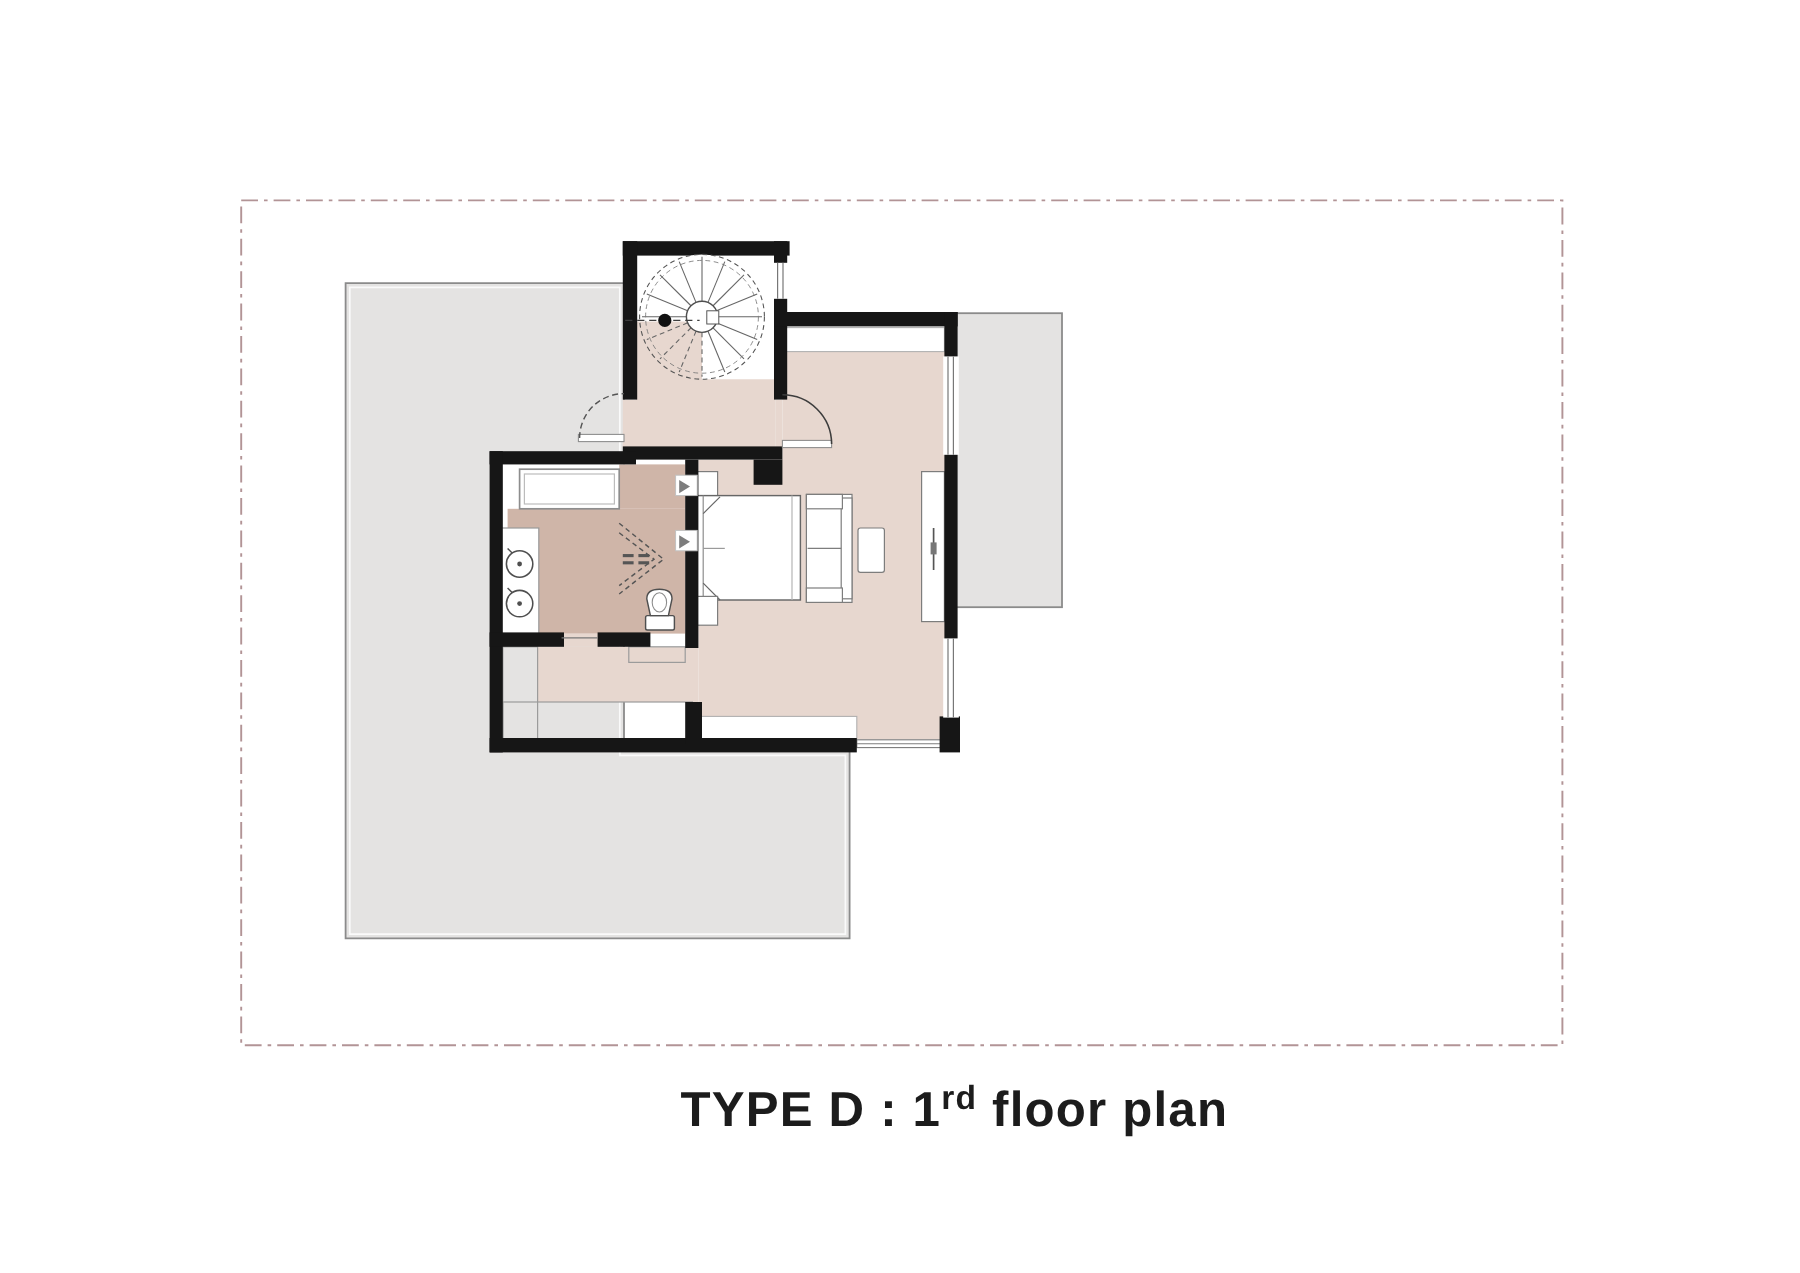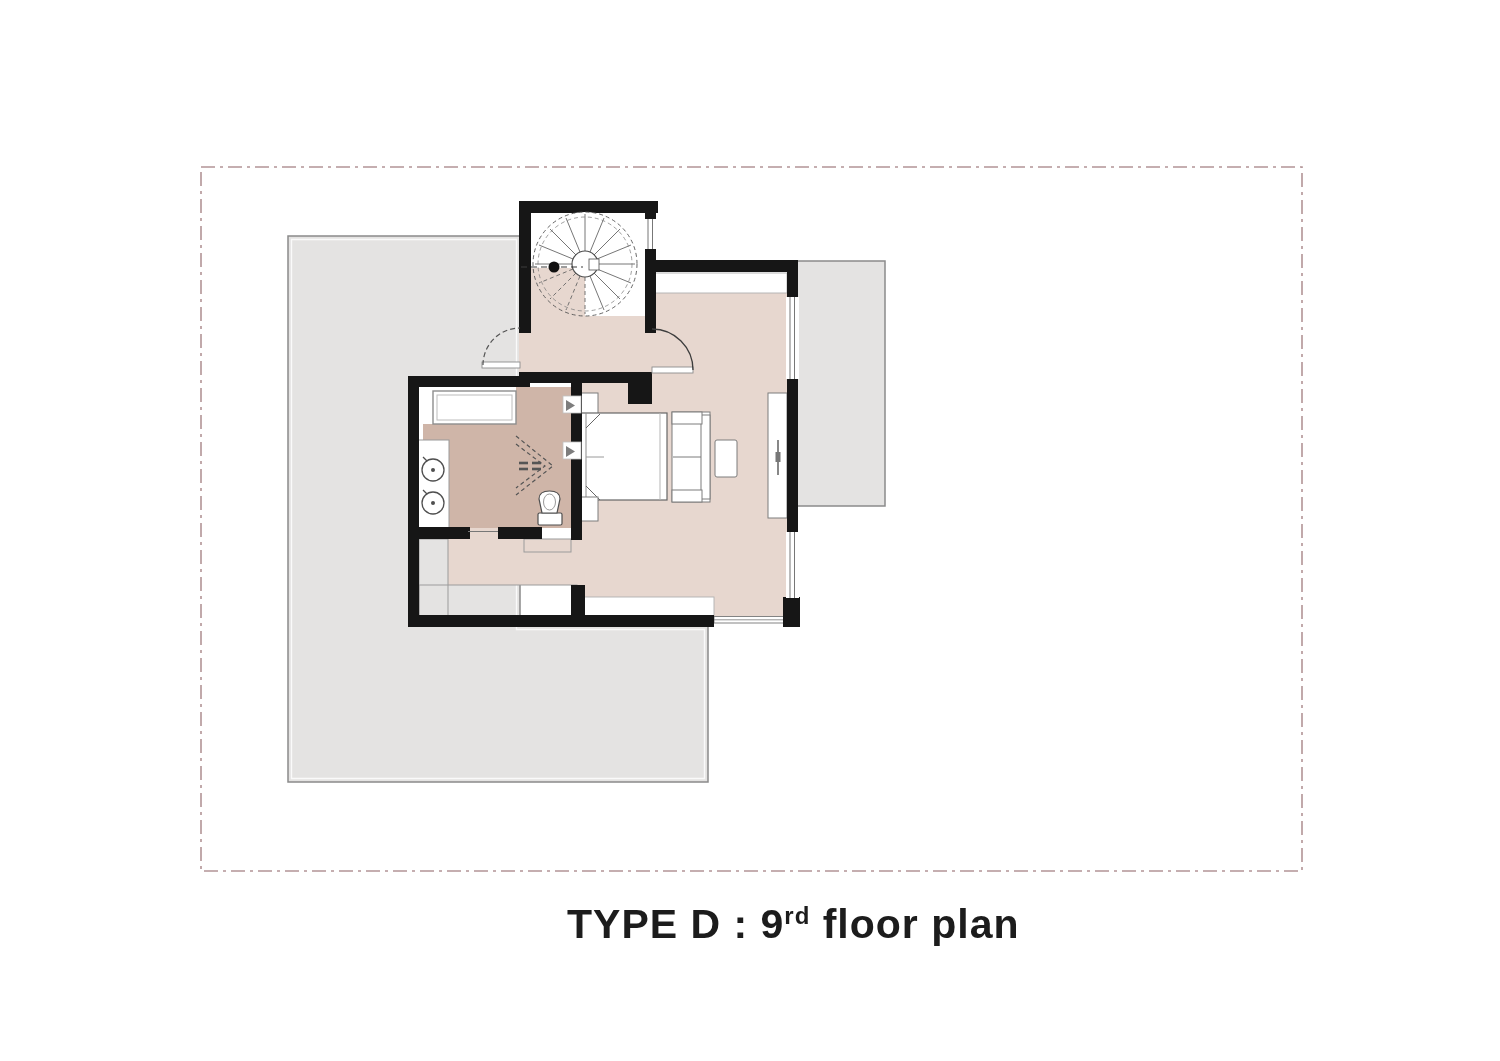--- a/index.html
+++ b/index.html
@@ -14,21 +14,21 @@
   .plan-title{
     position:absolute;
     left:567px;top:901px;
     font-size:41px;
     font-weight:700;
     letter-spacing:1px;
     color:var(--title-color,#1c1c1c);
     white-space:pre;
   }
   .plan-title .sup{
-    font-size:24px;
+    font-size:28px;
     position:relative;
     top:-14px;
     font-weight:700;
   }
   .wall{fill:var(--wall,#161616);}
   .terr{fill:var(--terrace-fill,#e4e3e2);stroke:var(--terrace-stroke,#8b8b8b);stroke-width:1.5;}
   .fl-l{fill:var(--floor-light,#e7d7cf);}
   .fl-d{fill:var(--floor-dark,#cfb5a8);}
   .furn{fill:#ffffff;stroke:#7d7d7d;stroke-width:1;}
   .thin{stroke:var(--thin-line,#9b9b9b);stroke-width:1;fill:none;}
@@ -228,15 +228,15 @@
     <circle cx="585" cy="264" r="52" fill="none" stroke="#555" stroke-width="0.9" stroke-dasharray="4 3"></circle>
     <circle cx="585" cy="264" r="47" fill="none" stroke="#777" stroke-width="0.7" stroke-dasharray="4 3"></circle>
     <circle cx="585" cy="264" r="13" fill="#ffffff" stroke="#4f4f4f" stroke-width="1.2"></circle>
     <rect x="589" y="259" width="10" height="11" fill="#ffffff" stroke="#4f4f4f" stroke-width="0.8"></rect>
     <line x1="521" y1="267" x2="583" y2="267" stroke="#3d3d3d" stroke-width="1.2" stroke-dasharray="6 4"></line>
     <circle cx="554" cy="267" r="5.5" fill="#111111"></circle>
   </g>
 
 </svg>
 
-<div class="plan-title"><span>TYPE D : 9</span><span class="sup">rd</span><span> floor plan</span></div>
+<div class="plan-title"><span>TYPE D : 1</span><span class="sup">rd</span><span> floor plan</span></div>
 
 </div>
 
 </body></html>

